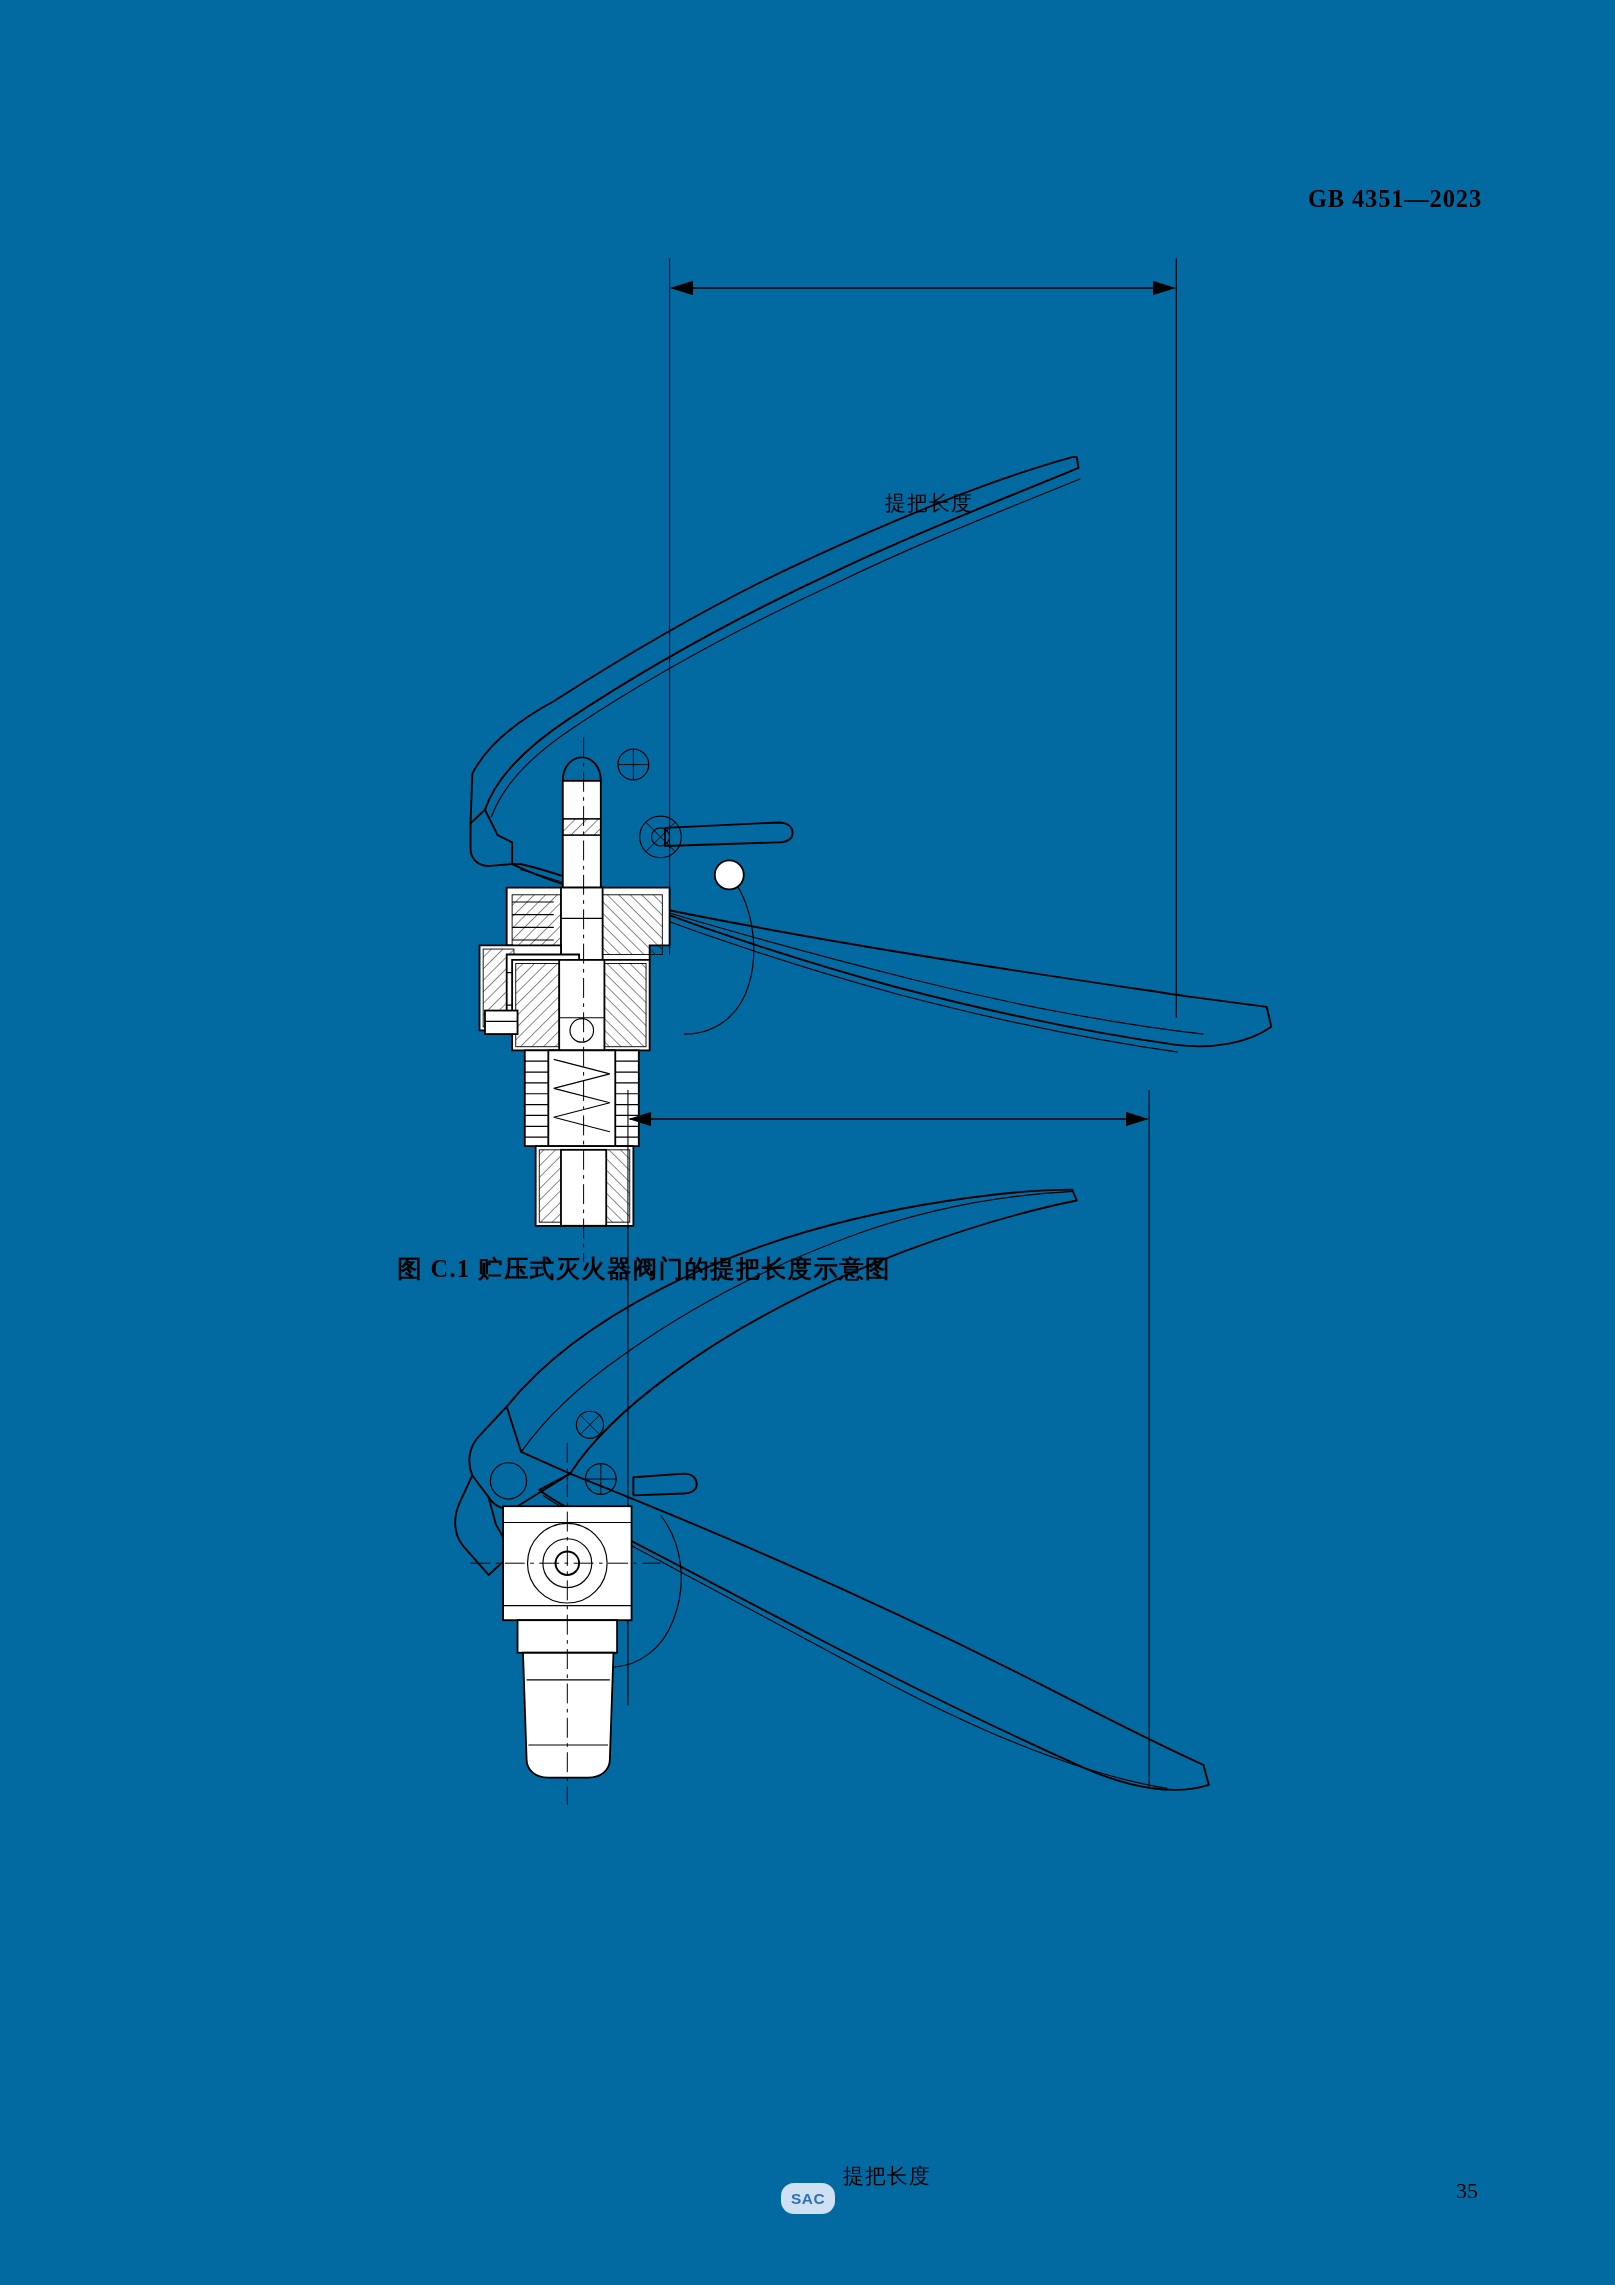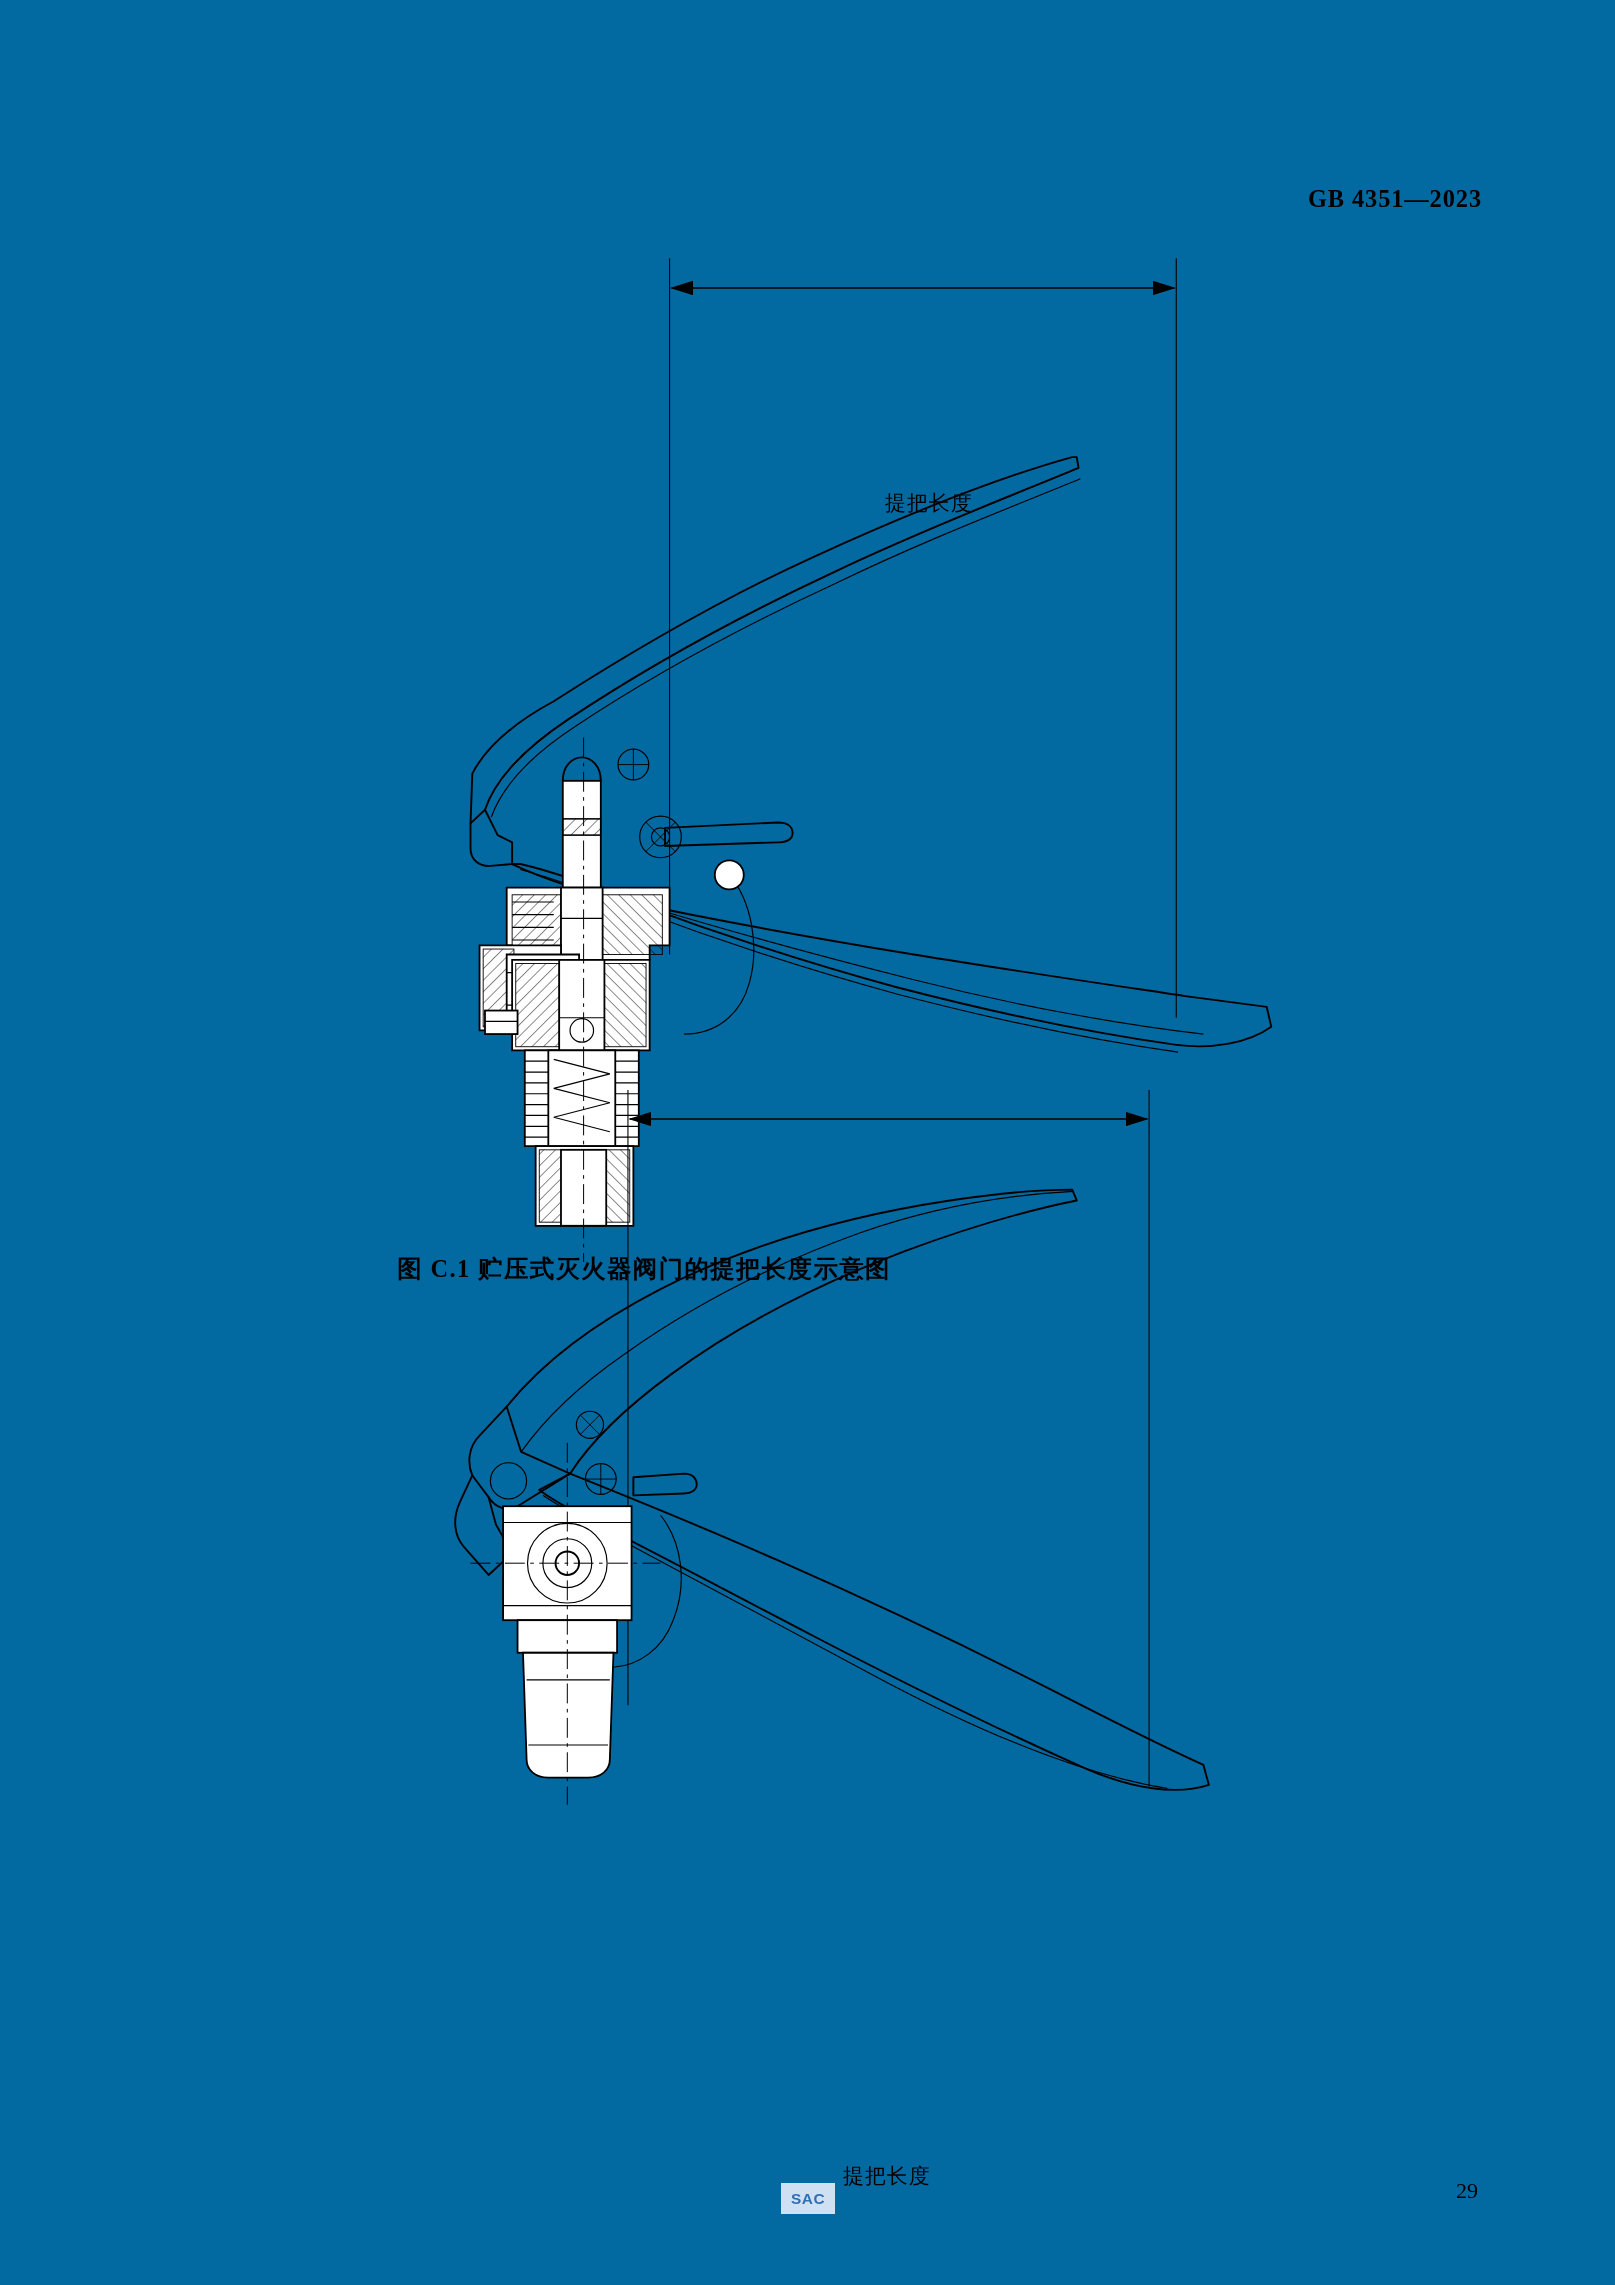--- a/index.html
+++ b/index.html
@@ -86,21 +86,21 @@
     font-size: 22px;
   }
   .watermark {
     position: absolute;
     left: 50%;
     transform: translateX(-50%);
     bottom: 71px;
     width: 54px;
     height: 31px;
     background: #cfe0f2;
-    border-radius: 0;
+    border-radius: 13px;
     display: flex;
     align-items: center;
     justify-content: center;
     font-family: "Liberation Sans", sans-serif;
     font-size: 15.4px;
     font-weight: bold;
     color: #2f6fb5;
     letter-spacing: 0.5px;
   }
 
@@ -297,16 +297,16 @@
 
         <line class="ctr" x1="627" y1="410" x2="627" y2="810"></line>
         <line class="ctr" x1="520" y1="543" x2="730" y2="543"></line>
       </svg>
     </div>
     <div class="dim-label" id="dim-label-2">提把长度</div>
 
   </div>
 
   <div class="watermark">SAC</div>
-  <div class="page-number">29</div>
+  <div class="page-number">35</div>
 
 </div>
 
 
 </body></html>

